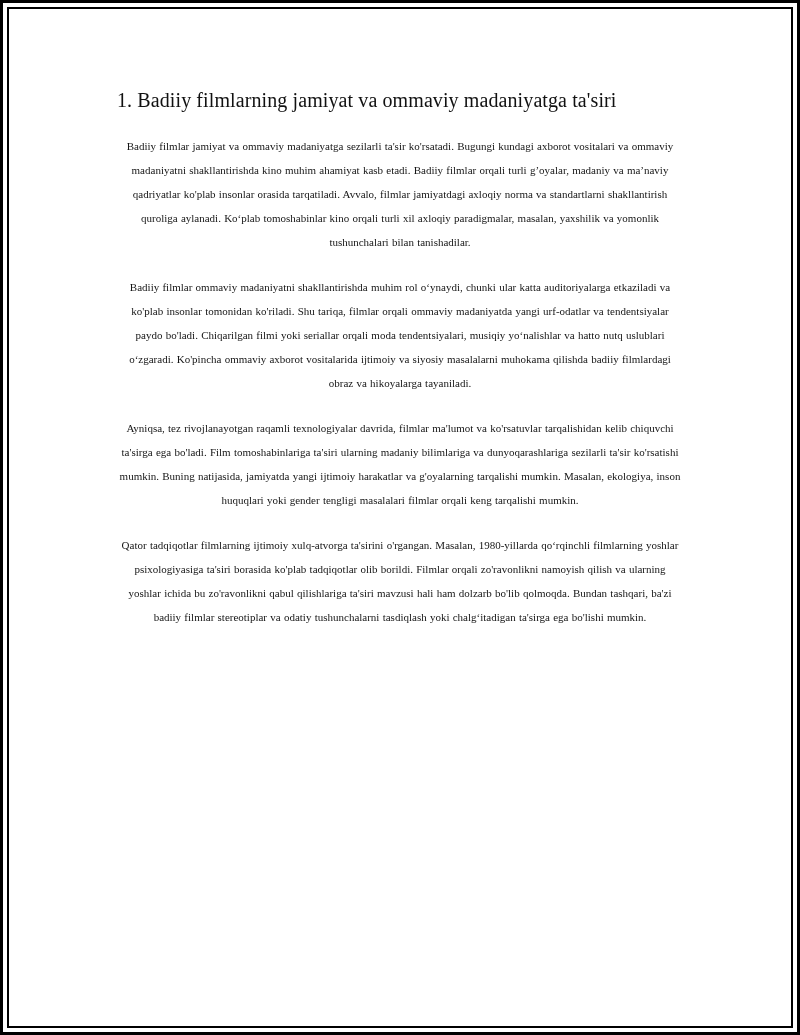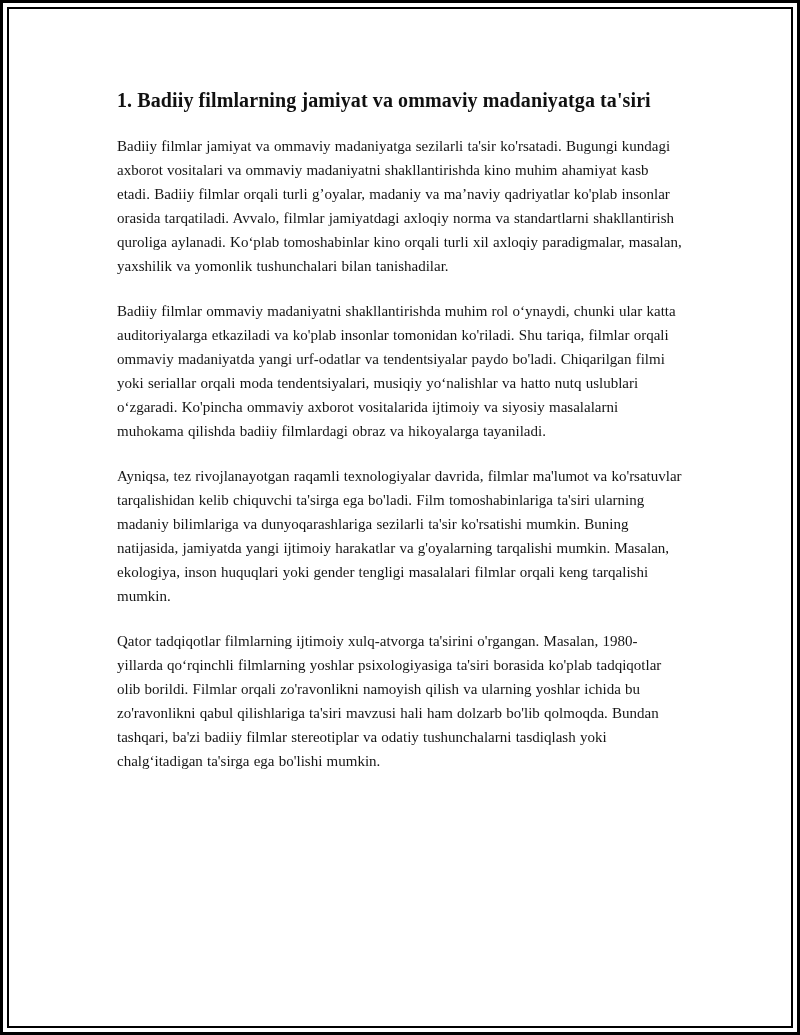--- a/index.html
+++ b/index.html
@@ -31,32 +31,32 @@
   }
   .page-content {
     position: absolute;
     left: 117px;
     top: 87px;
     width: 566px;
     color: #111111;
   }
   .doc-title {
     font-size: 20px;
-    font-weight: bold;
+    font-weight: normal;
     line-height: 26px;
     margin: 0 0 21px 0;
     color: #111111;
     letter-spacing: 0.1px;
   }
   .doc-paragraph {
-    font-size: 15px;
+    font-size: 11px;
     line-height: 24px;
     margin: 0 0 21px 0;
     color: #151515;
-    text-align: left;
+    text-align: center;
     word-spacing: 0.5px;
   }
 </style>
 </head>
 <body>
 
 <div class="outer-frame">
   <div class="inner-frame"></div>
 </div>
 

